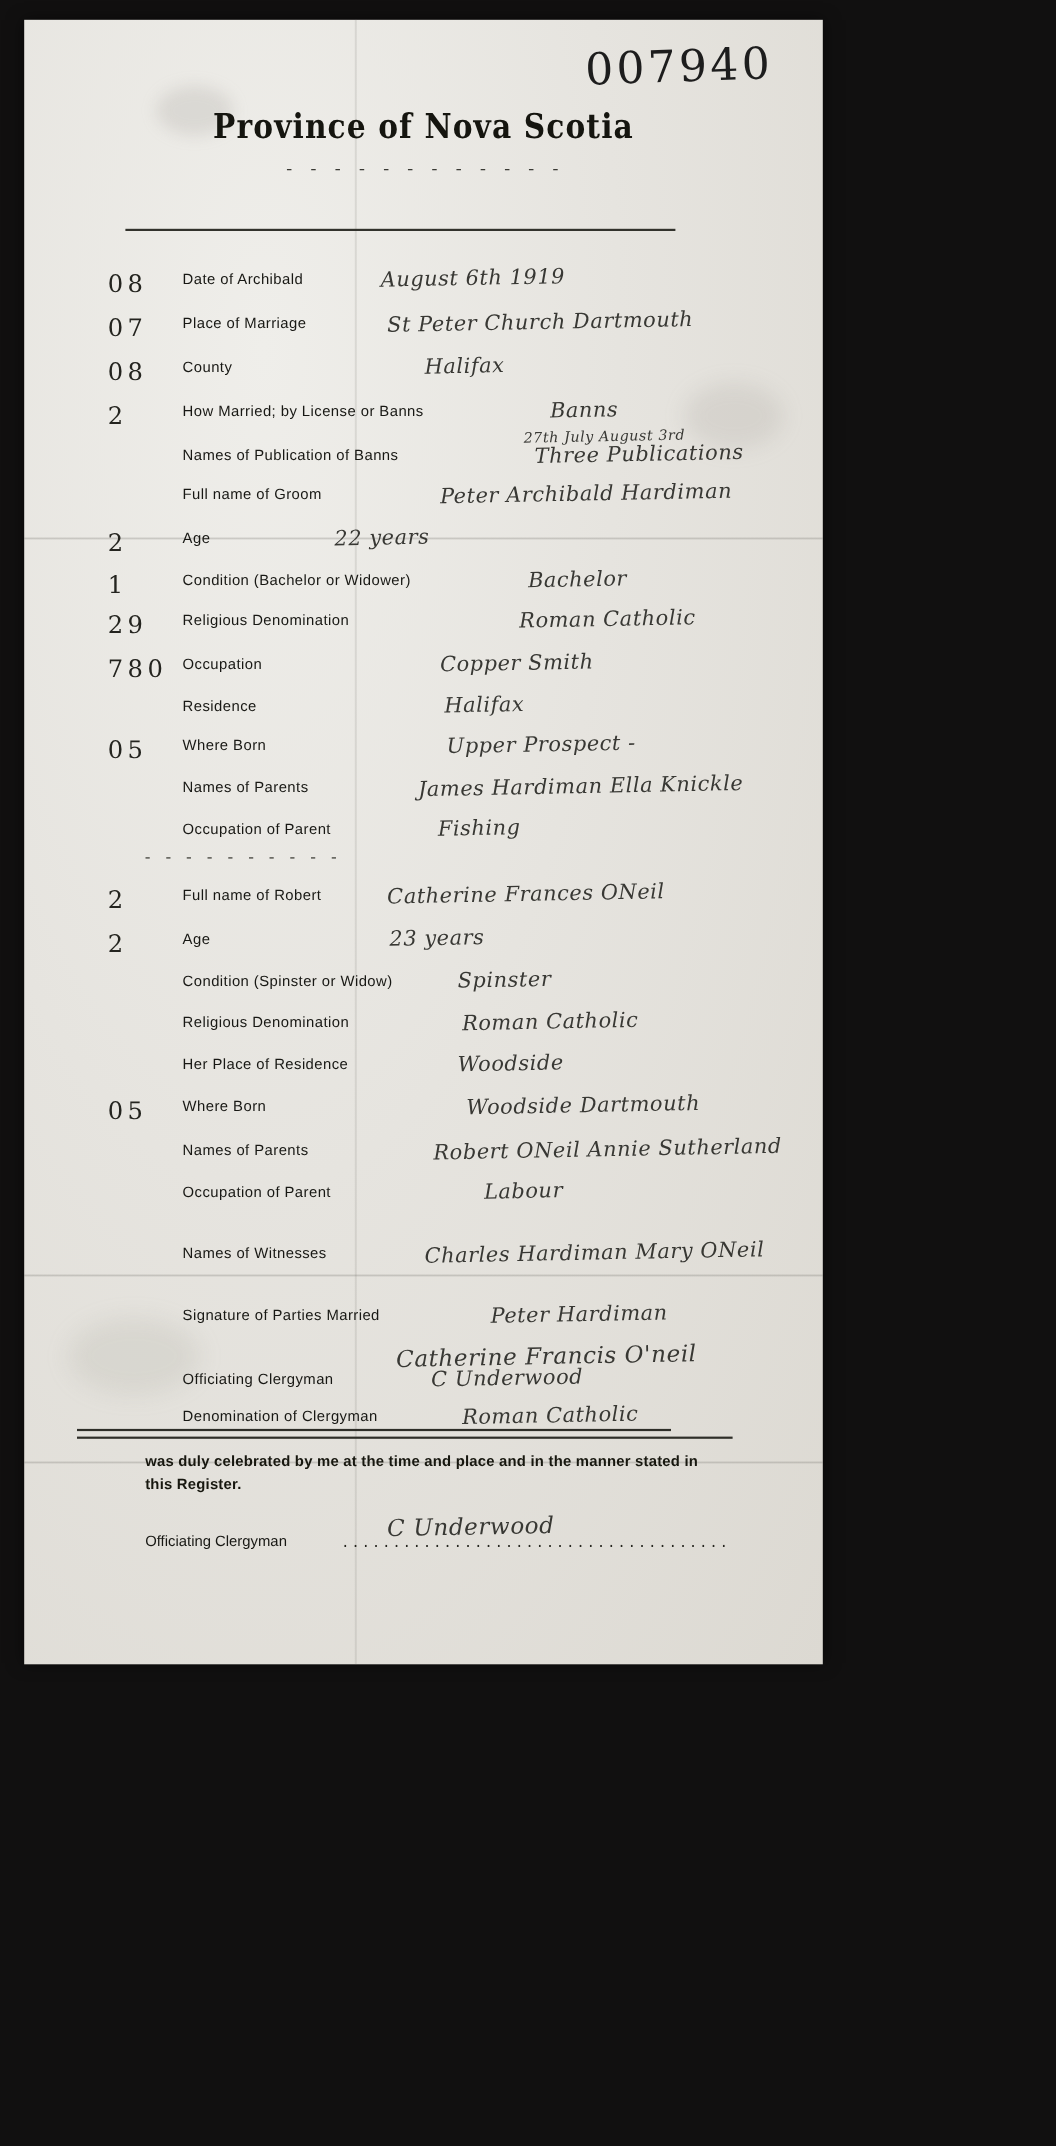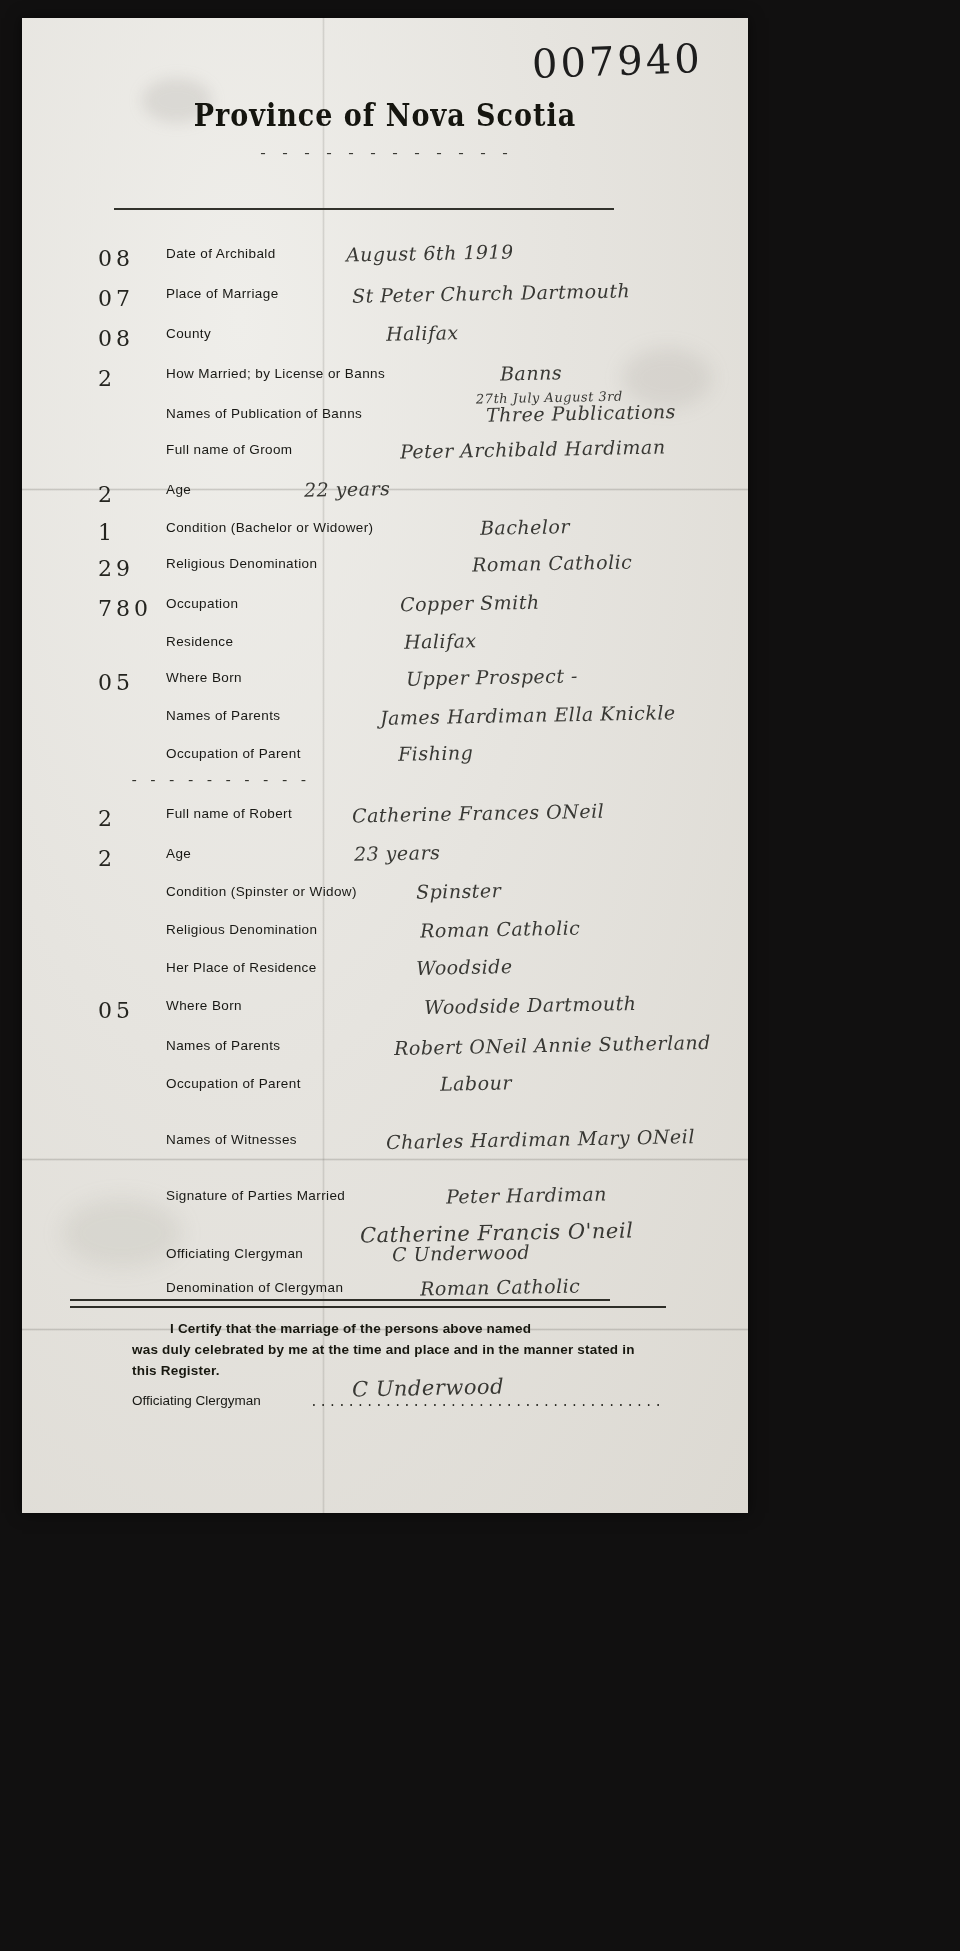--- a/index.html
+++ b/index.html
@@ -371,21 +371,20 @@
 
     <div id="extras">
         <div class="hand" style="left: 454px; top: 372px; font-size: 13px;">27th July  August 3rd</div>
         <div class="hand" style="left: 338px; top: 1203px; font-size: 21px;">Catherine Francis O'neil</div>
       </div>
 
     <div id="bottom-rule"></div>
     <div id="bottom-rule2"></div>
 
     <div id="certify">
-      <span class="indent">I Certify that the marriage of the persons above named</span>
       <span>was duly celebrated by me at the time and place and in the manner stated in this Register.</span>
     </div>
 
     <div id="clergy-final-label">Officiating Clergyman</div>
     <div id="clergy-dots">....................................................</div>
     <div id="clergy-final-sig" class="hand sig">C Underwood</div>
 
   </div>
 </div>
 

